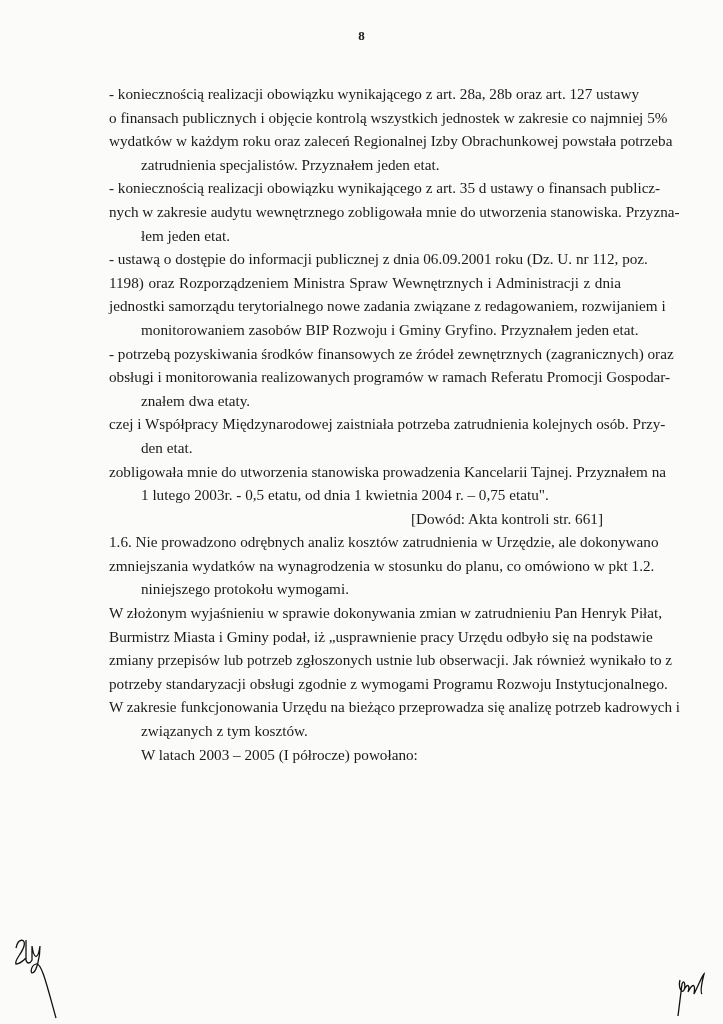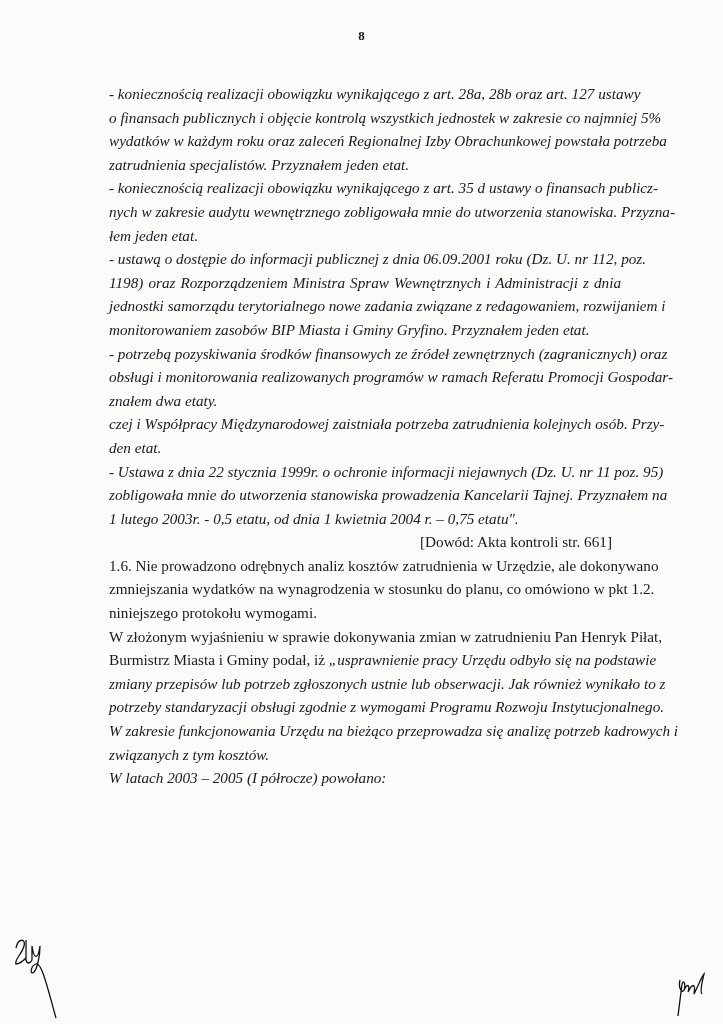--- a/index.html
+++ b/index.html
@@ -9,49 +9,48 @@
     }
     .page-number {
       position: absolute; top: 28px; left: 0; width: 723px; text-align: center;
       font-size: 13px; font-weight: bold;
     }
     .content {
       position: absolute; top: 82px; left: 109px; width: 512px;
       font-size: 15.2px; line-height: 23.6px;
     }
     .line { display: block; white-space: nowrap; text-align: justify; text-align-last: justify; }
-    .line.last { text-align-last: left; }
-    .it { font-style: italic; }
-    .evidence { display: block; text-align: center; padding-left: 302px; white-space: nowrap; }
+    .line.last { text-align-last: left; margin-left: 32px; }
+    .it { }
+    .evidence { display: block; text-align: left; padding-left: 302px; white-space: nowrap; }
     .sig { position: absolute; }
     .sig svg { display: block; }
   </style>
 </head>
 <body>
 
 <div class="page-number">8</div>
 
 <div class="content">
   <span class="line it">- koniecznością realizacji obowiązku wynikającego z art. 28a, 28b oraz art. 127 ustawy</span>
   <span class="line it"> o finansach publicznych i objęcie kontrolą wszystkich jednostek w zakresie co najmniej 5%</span>
   <span class="line it">wydatków w każdym roku oraz zaleceń Regionalnej Izby Obrachunkowej powstała potrzeba</span>
   <span class="line it last">zatrudnienia specjalistów. Przyznałem jeden etat.</span>
   <span class="line it">- koniecznością realizacji obowiązku wynikającego z art. 35 d ustawy o finansach publicz-</span>
   <span class="line it">nych w zakresie audytu wewnętrznego zobligowała mnie do utworzenia stanowiska. Przyzna-</span>
   <span class="line it last">łem jeden etat.</span>
   <span class="line it">- ustawą o dostępie do informacji publicznej z dnia 06.09.2001 roku (Dz. U. nr 112, poz.</span>
   <span class="line it">1198) oraz Rozporządzeniem Ministra Spraw Wewnętrznych i Administracji z dnia</span>
   <span class="line it">jednostki samorządu terytorialnego nowe zadania związane z redagowaniem, rozwijaniem i</span>
-  <span class="line it last">monitorowaniem zasobów BIP Miasta i Gminy Gryfino. Przyznałem jeden etat.</span>
+  <span class="line it last">monitorowaniem zasobów BIP Rozwoju i Gminy Gryfino. Przyznałem jeden etat.</span>
   <span class="line it"> - potrzebą pozyskiwania środków finansowych ze źródeł zewnętrznych (zagranicznych) oraz</span>
   <span class="line it">obsługi i monitorowania realizowanych programów w ramach Referatu Promocji Gospodar-</span>
   <span class="line it last">znałem dwa etaty.</span>
   <span class="line it">czej i Współpracy Międzynarodowej zaistniała potrzeba zatrudnienia kolejnych osób. Przy-</span>
   <span class="line it last">den etat.</span>
-  <span class="line it">- Ustawa z dnia 22 stycznia 1999r. o ochronie informacji niejawnych (Dz. U. nr 11 poz. 95)</span>
   <span class="line it">zobligowała mnie do utworzenia stanowiska prowadzenia Kancelarii Tajnej. Przyznałem na</span>
   <span class="line it last">1 lutego 2003r. - 0,5 etatu, od dnia 1 kwietnia 2004 r. – 0,75 etatu".</span>
   <span class="evidence">[Dowód: Akta kontroli str. 661]</span>
   <span class="line">1.6. Nie prowadzono odrębnych analiz kosztów zatrudnienia w Urzędzie, ale dokonywano</span>
   <span class="line">zmniejszania wydatków na wynagrodzenia w stosunku do planu, co omówiono w pkt 1.2.</span>
   <span class="line last">niniejszego protokołu wymogami.</span>
   <span class="line">W złożonym wyjaśnieniu w sprawie dokonywania zmian w zatrudnieniu Pan Henryk Piłat,</span>
   <span class="line"><span>Burmistrz Miasta i Gminy podał, iż </span><span class="it">„usprawnienie pracy Urzędu odbyło się na podstawie</span></span>
   <span class="line it">zmiany przepisów lub potrzeb zgłoszonych ustnie lub obserwacji. Jak również wynikało to z</span>
   <span class="line it">potrzeby standaryzacji obsługi zgodnie z wymogami Programu Rozwoju Instytucjonalnego.</span>

